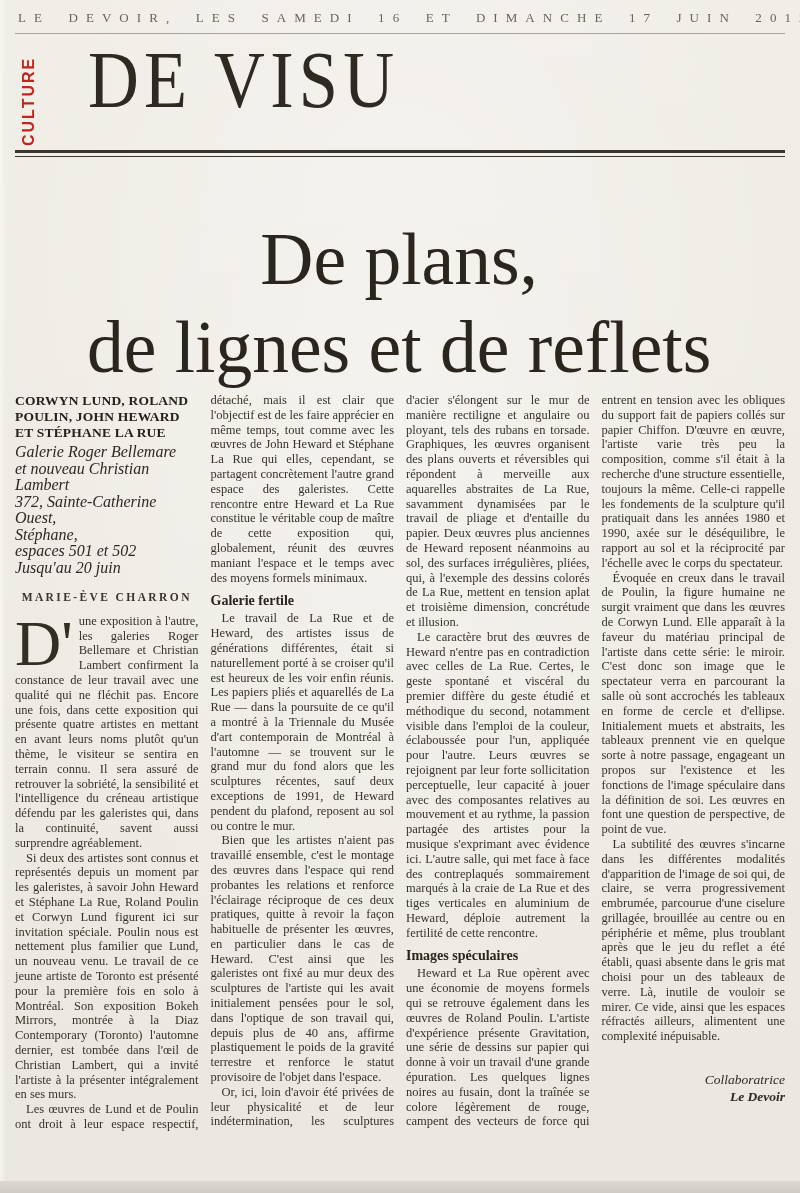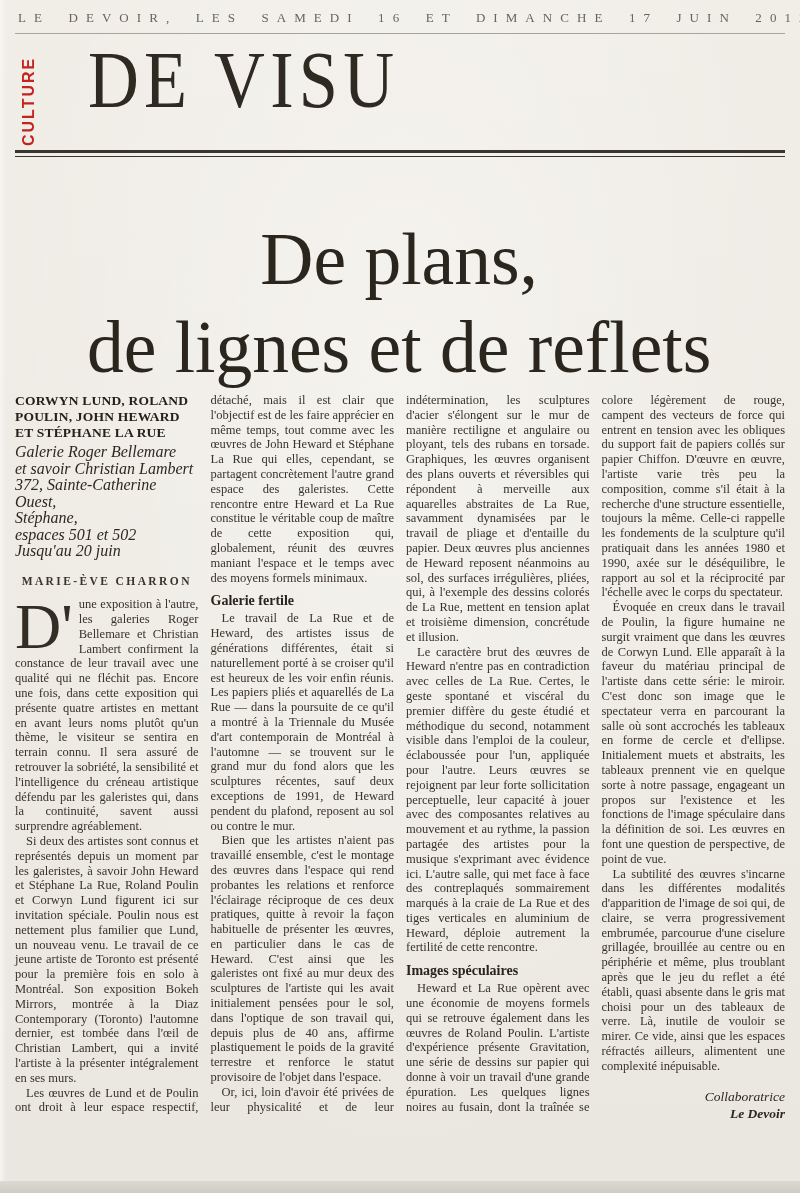--- a/index.html
+++ b/index.html
@@ -68,21 +68,21 @@
   .body-cols p{margin:0;text-indent:11px;}
   .body-cols p.lead{text-indent:0;}
   .dropcap{
     float:left;font-size:64px;line-height:52px;
     padding:4px 6px 0 0;color:#332d24;font-weight:400;
   }
   .subhead{
     font-weight:700;font-size:14px;line-height:16px;color:#2a241c;
     margin:8px 0 2px 0;text-align:left;break-after:avoid;
   }
-  .sig{break-inside:avoid;margin-top:14px;text-align:right;font-style:italic;font-size:13.5px;line-height:17px;color:#2e2820;}
+  .sig{break-inside:avoid;margin-top:27px;text-align:right;font-style:italic;font-size:13.5px;line-height:17px;color:#2e2820;}
   .sig .pub{font-weight:700;}
 
   .scan-bottom{position:absolute;left:0;bottom:0;width:800px;height:12px;
     background:linear-gradient(180deg,#dcd9d2,#cfccc5);}
   .scan-left{position:absolute;left:0;top:0;width:6px;height:1193px;
     background:linear-gradient(90deg,#f7f5f1,rgba(247,245,241,0));}
 </style>
 </head>
 <body>
 
@@ -103,21 +103,21 @@
     <span class="hl">De plans,</span>
     <span class="hl">de lignes et de reflets</span>
   </h1>
 
   <div class="body-cols">
 
     <div class="byline-block">
       <div class="artists">CORWYN LUND, ROLAND POULIN, JOHN HEWARD ET STÉPHANE LA RUE</div>
       <div class="venue">
         <span>Galerie Roger Bellemare</span>
-        <span>et savoir Christian Lambert</span>
+        <span>et nouveau Christian Lambert</span>
         <span>372, Sainte-Catherine Ouest,</span>
         <span>Stéphane,</span>
         <span>espaces 501 et 502</span>
         <span>Jusqu'au 20 juin</span>
       </div>
       <div class="author">MARIE-ÈVE CHARRON</div>
     </div>
 
     <p class="lead"><span class="dropcap">D'</span><span>une exposition à l'autre, les galeries Roger Bellemare et Christian Lambert confirment la constance de leur travail avec une qualité qui ne fléchit pas. Encore une fois, dans cette exposition qui présente quatre artistes en mettant en avant leurs noms plutôt qu'un thème, le visiteur se sentira en terrain connu. Il sera assuré de retrouver la sobriété, la sensibilité et l'intelligence du créneau artistique défendu par les galeristes qui, dans la continuité, savent aussi surprendre agréablement.</span></p>
 

